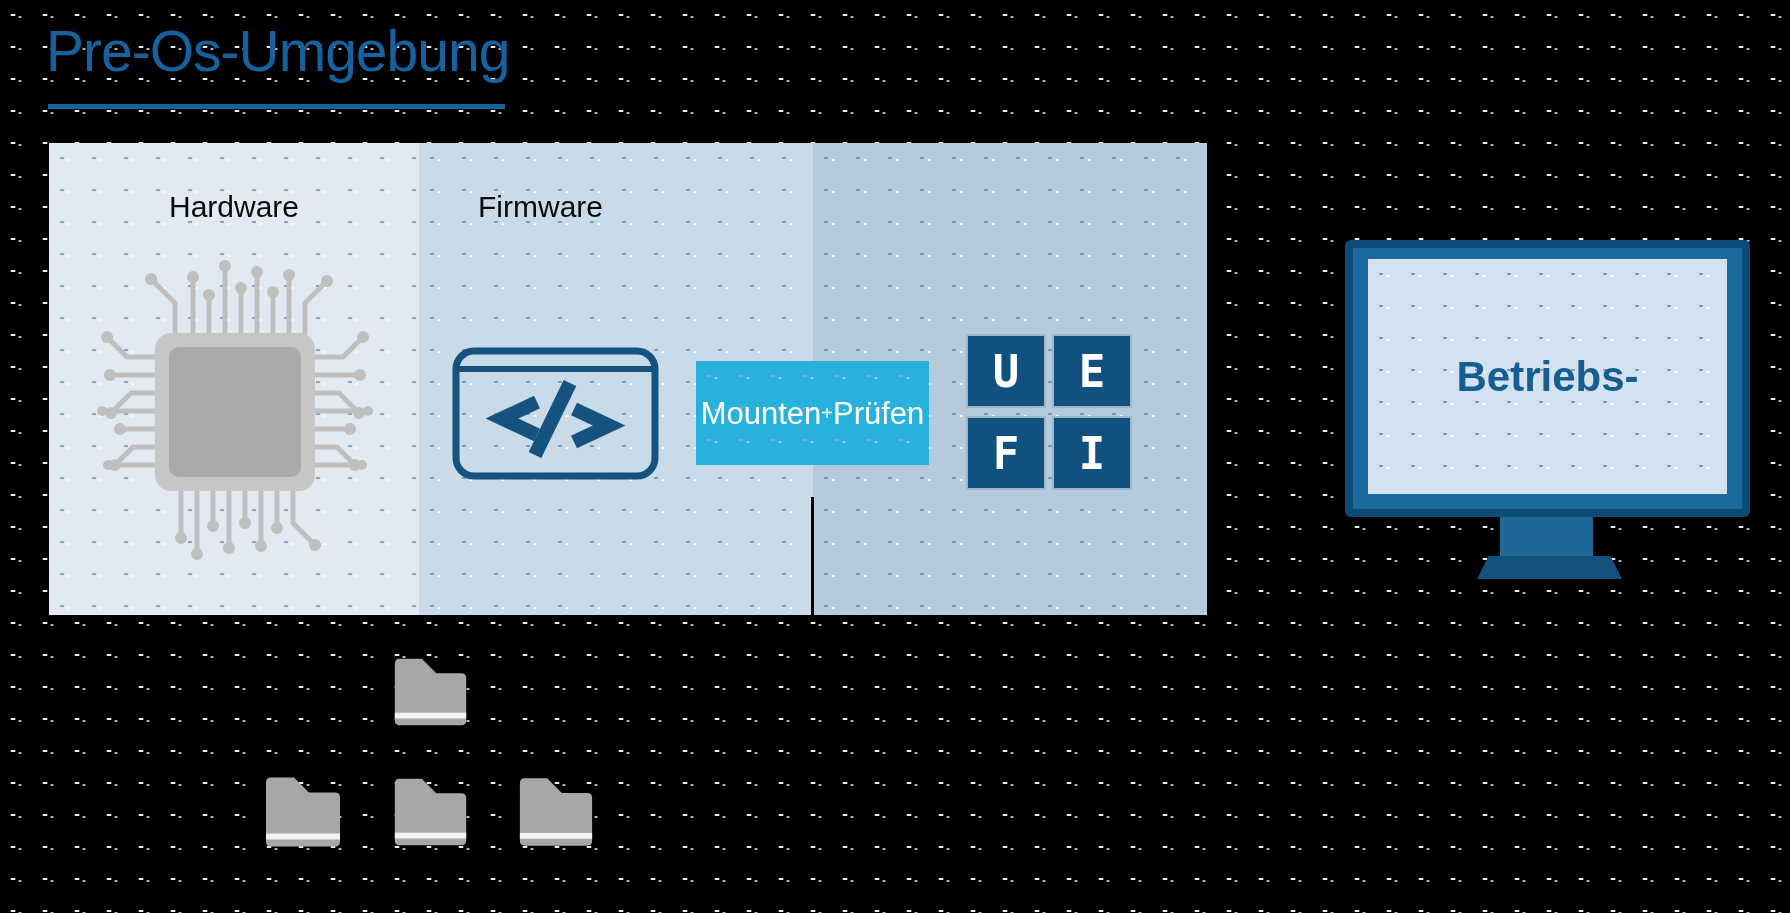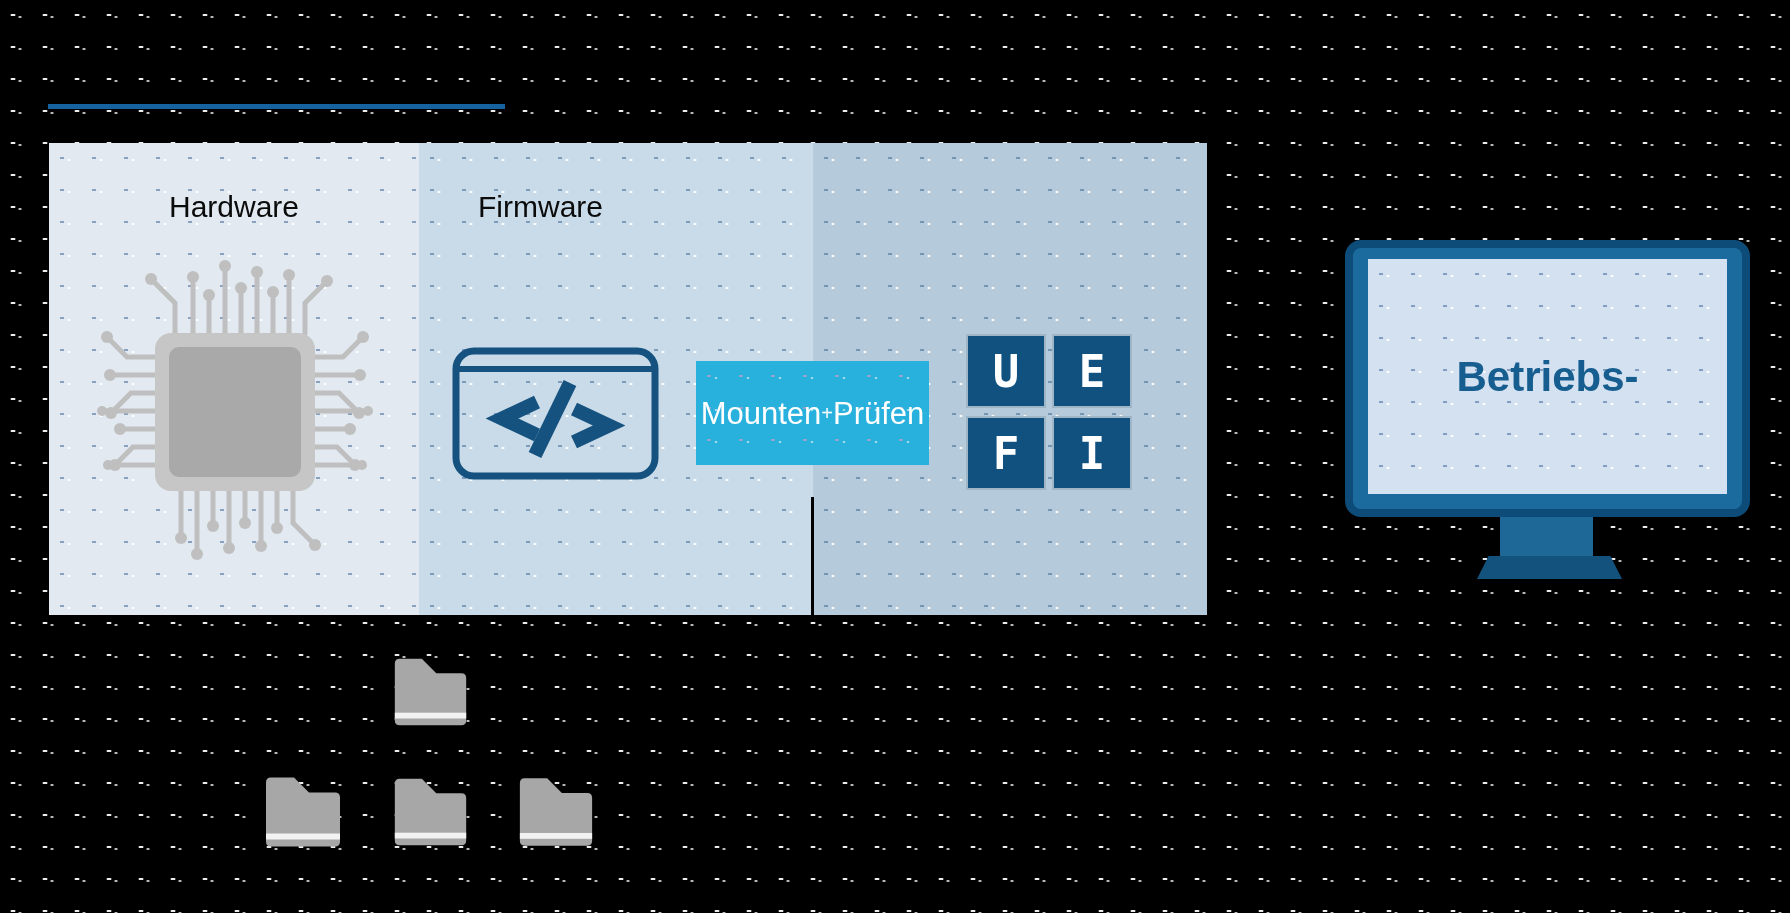--- a/index.html
+++ b/index.html
@@ -50,21 +50,21 @@
     display:grid;grid-template-columns:80px 80px;grid-template-rows:74px 74px;
     column-gap:6px;row-gap:8px;
   }
   .uefi-tile{
     box-sizing:border-box;background:#10517F;border:2px solid #9FB6C7;
     display:flex;align-items:center;justify-content:center;
     color:#FFFFFF;font-family:"DejaVu Sans Mono", monospace;font-weight:700;font-size:44px;
   }
   .monitor-frame{
     position:absolute;left:1345px;top:240px;width:405px;height:277px;
-    box-sizing:border-box;border:8px solid #0D4C78;background:#1C6B9E;border-radius:16px;z-index:3;
+    box-sizing:border-box;border:8px solid #0D4C78;background:#1C6B9E;border-radius:6px;z-index:3;
   }
   .monitor-screen{
     position:absolute;left:15px;top:11px;right:15px;bottom:15px;
     background-color:#D4E1F1;
     display:flex;align-items:center;justify-content:center;text-align:center;
   }
   .os-label{font-size:42px;font-weight:700;color:#175E90;line-height:1.14;}
   .monitor-neck{position:absolute;left:1500px;top:515px;width:93px;height:42px;background:#1E6897;z-index:2;}
   .monitor-base{
     position:absolute;left:1477px;top:556px;width:145px;height:23px;background:#14527E;z-index:2;
@@ -78,20 +78,21 @@
 
 <svg class="hidden-defs" aria-hidden="true">
   <symbol id="folder-sym" viewBox="0 0 84 79">
     <path d="M5,11 Q5,6 10,6 H33 L48,21 H74 Q79,21 79,26 V70 Q79,75 74,75 H10 Q5,75 5,70 Z" fill="#A7A7A7"></path>
     <rect x="5" y="62" width="74" height="6" fill="#F2F2F2"></rect>
   </symbol>
 </svg>
 
 <div class="canvas">
 
+  <h1 class="page-title">Pre-Os-Umgebung</h1>
   <div class="title-underline"></div>
 
   <div class="panel">
 
     <section class="sec sec1 pat-light">
       <div class="sec-label">Hardware</div>
       <svg class="cpu-icon" width="300" height="310" viewBox="0 0 300 310">
         <g stroke="#BFBFBF" stroke-width="5" fill="none" stroke-linecap="round">
           <path d="M90,80 L90,50 L70,30"></path>
             <path d="M108,80 V30"></path>

